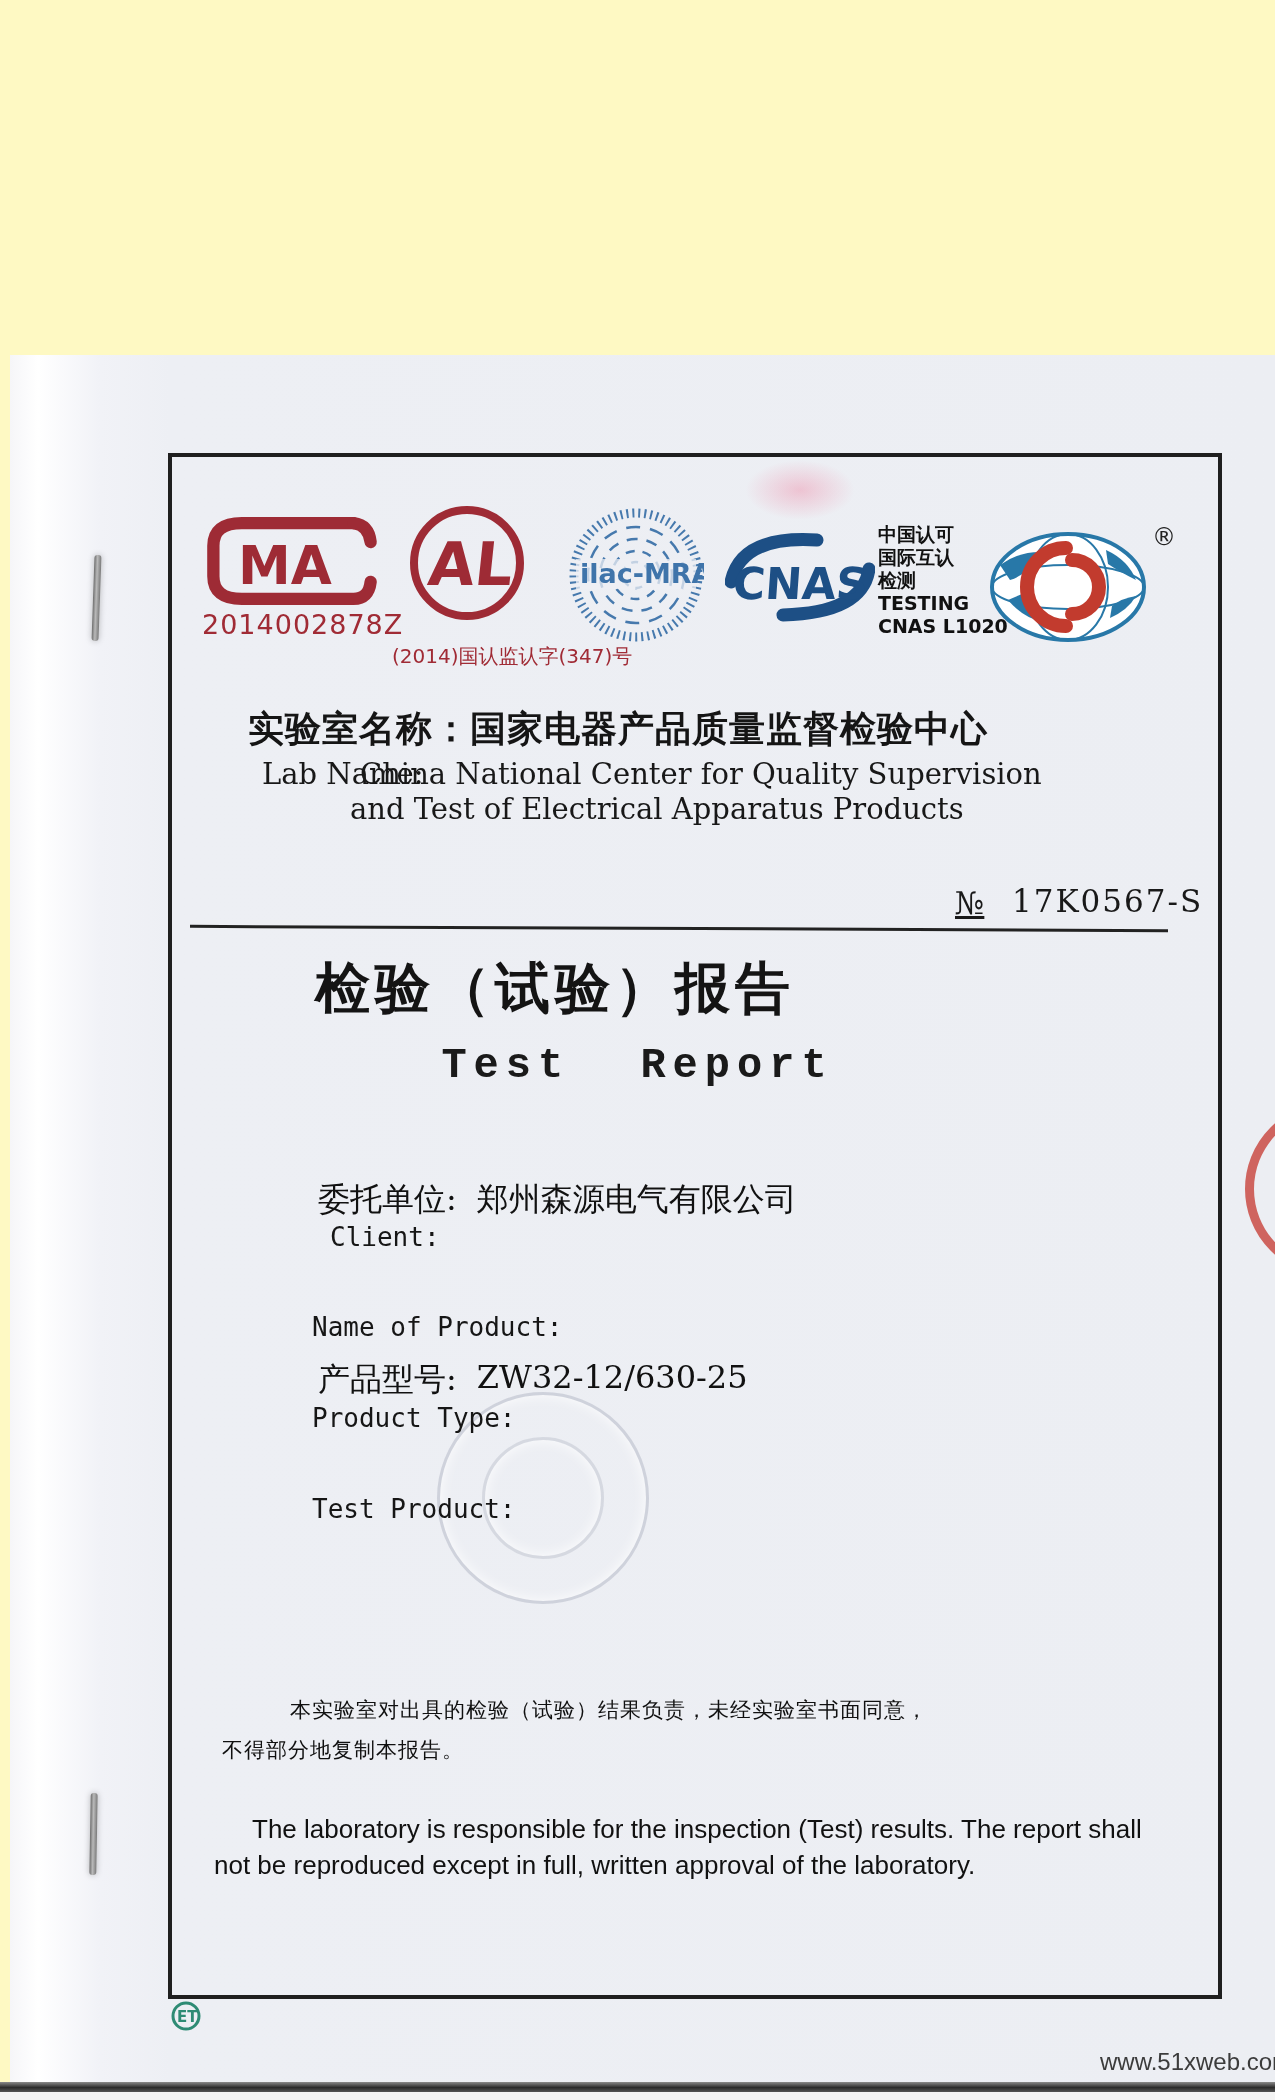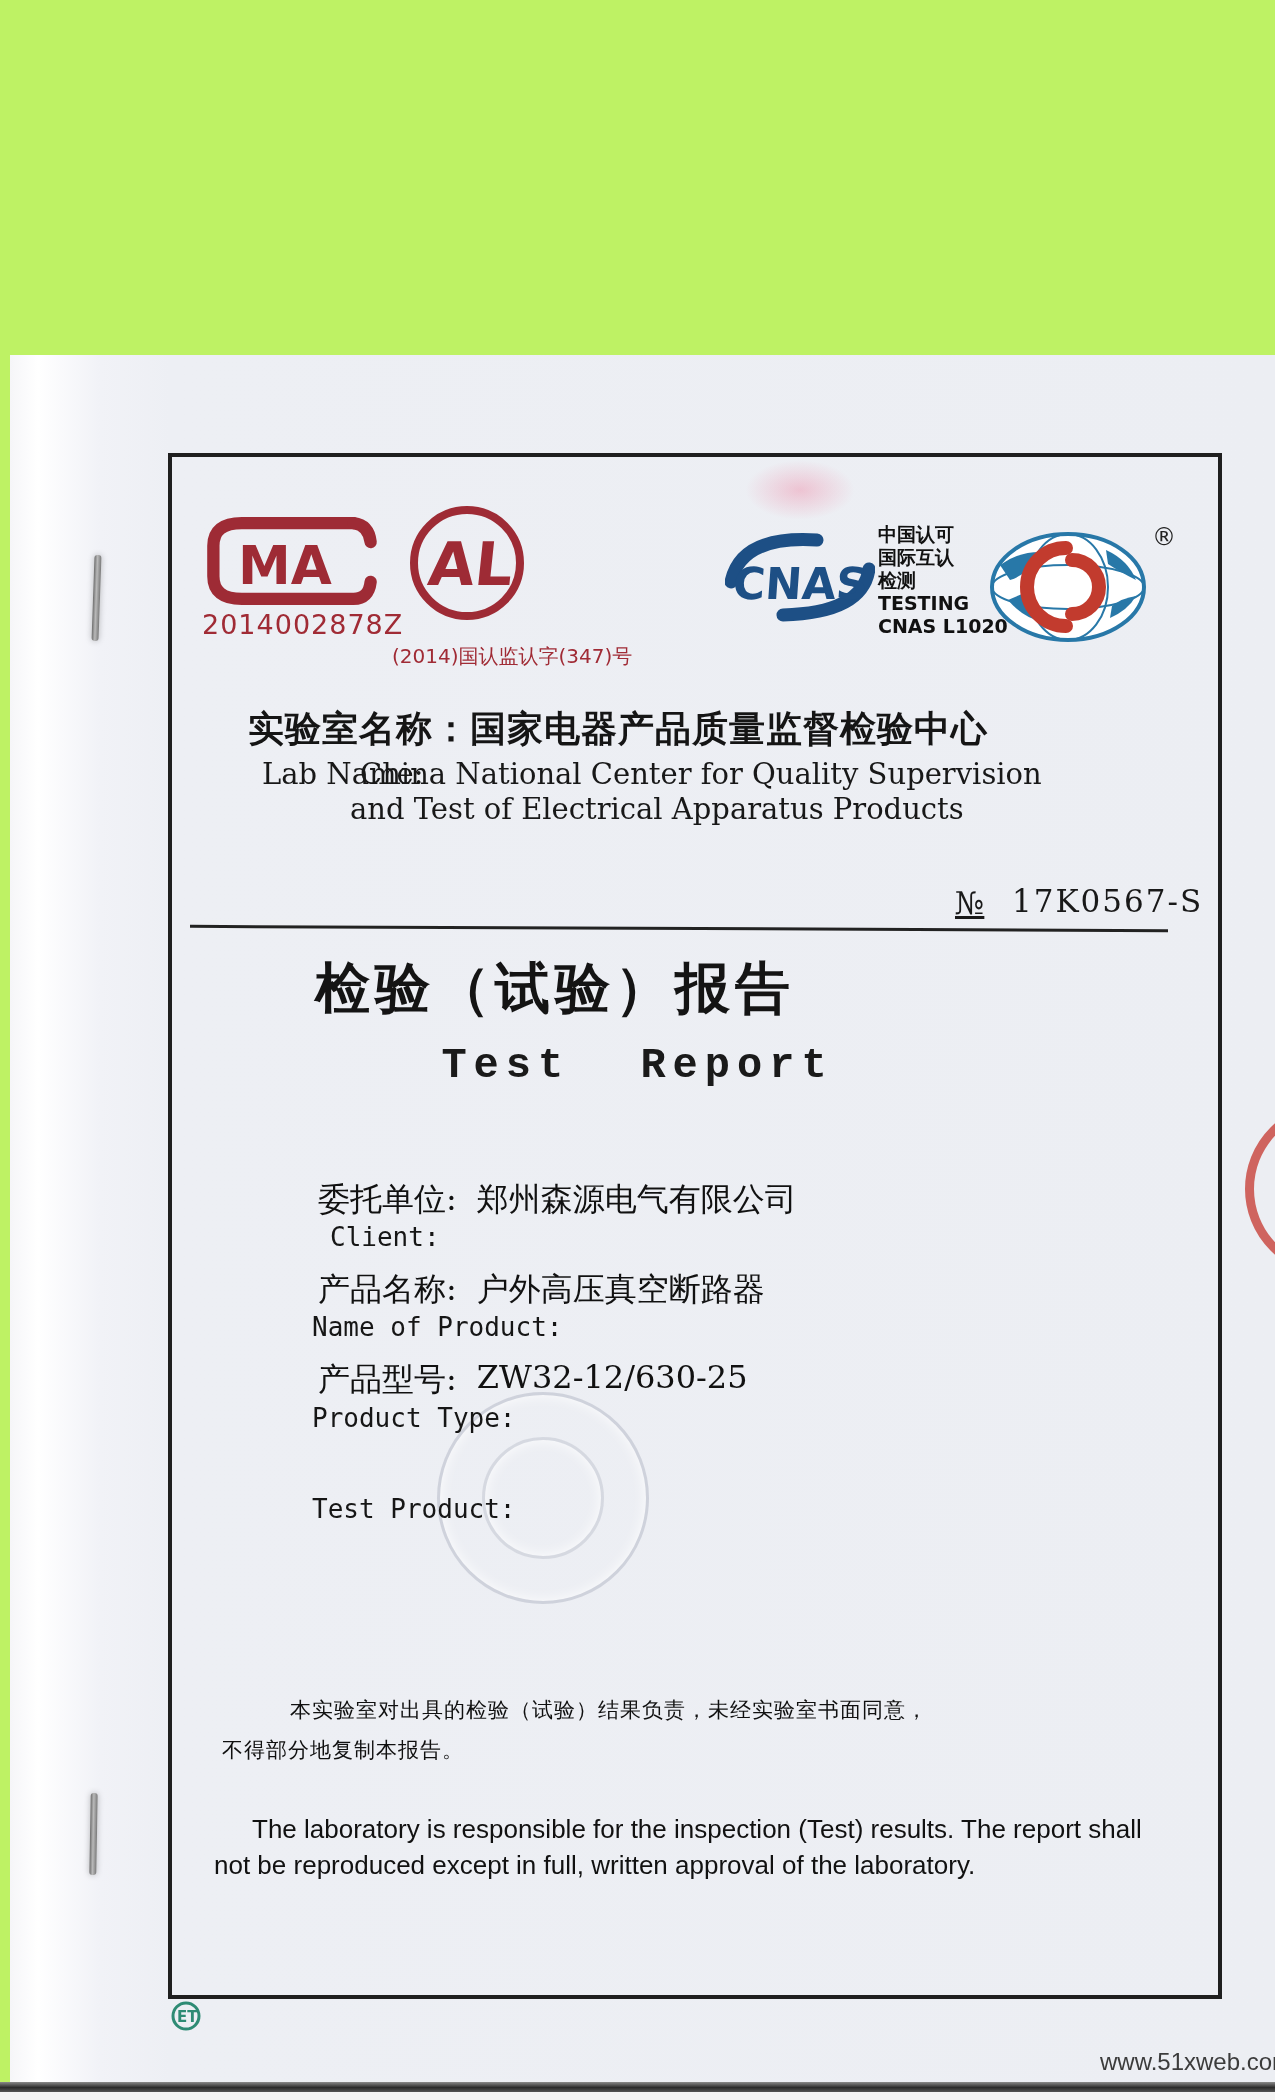--- a/index.html
+++ b/index.html
@@ -1,16 +1,16 @@
 <!DOCTYPE html>
 <html><head>
 <meta charset="utf-8">
 <style>
   html,body{margin:0;padding:0;background:#ffffff;}
-  #canvas{position:relative;width:1275px;height:2100px;background:#bef264;overflow:hidden;
+  #canvas{position:relative;width:1275px;height:2100px;background:#fef9c3;overflow:hidden;
           font-family:"DejaVu Sans",sans-serif;color:#1c1c1c;}
   .abs{position:absolute;}
   
   #paper{left:10px;top:355px;width:1265px;height:1728px;
          background:linear-gradient(90deg,#f6f6f8 0px,#ffffff 28px,#f1f2f7 90px,#edeff4 160px,#eceef3 100%);
          overflow:hidden;}
   #frame{position:absolute;left:158px;top:98px;width:1046px;height:1538px;border:4px solid #1f1f1f;}
   .staple{position:absolute;width:7px;border-radius:3px;
           background:linear-gradient(90deg,#6d6d6d,#b9b9b9 45%,#7a7a7a);
           box-shadow:0 0 6px rgba(0,0,0,0.25);}
@@ -69,20 +69,33 @@
     <div class="abs logo-caption" style="left:192px;top:254px;font-size:27px;letter-spacing:1px;">2014002878Z</div>
 
     <div class="abs" style="left:395px;top:148px;">
       <svg width="125" height="125" viewBox="0 0 125 125">
         <circle cx="62" cy="60" r="53" fill="none" stroke="#9e2b35" stroke-width="8"></circle>
         <text x="30" y="82" font-size="60" font-weight="bold" fill="#9e2b35" transform="skewX(-6)" font-family="DejaVu Sans, sans-serif">AL</text>
       </svg>
     </div>
     <div class="abs logo-caption" style="left:382px;top:288px;font-size:20px;">(2014)国认监认字(347)号</div>
 
+    <div class="abs" style="left:558px;top:152px;">
+      <svg width="136" height="136" viewBox="0 0 136 136">
+        <g stroke="#4679ad" fill="none">
+          <circle cx="68" cy="68" r="62" stroke-width="9" stroke-dasharray="2 4"></circle>
+          <circle cx="68" cy="68" r="48" stroke-width="2.5" stroke-dasharray="14 10"></circle>
+          <circle cx="68" cy="68" r="36" stroke-width="2.5" stroke-dasharray="11 9"></circle>
+          <circle cx="68" cy="68" r="24" stroke-width="2.5" stroke-dasharray="9 8"></circle>
+          <circle cx="68" cy="68" r="13" stroke-width="2.5" stroke-dasharray="7 7"></circle>
+        </g>
+        <rect x="8" y="52" width="120" height="30" fill="#edeff4" opacity="0.75"></rect>
+        <text x="12" y="76" font-size="27" font-weight="bold" fill="#3f74aa" font-family="DejaVu Sans, sans-serif">ilac-MRA</text>
+      </svg>
+    </div>
 
     <div class="abs" style="left:715px;top:172px;">
       <svg width="150" height="100" viewBox="0 0 150 100">
         <path d="M6,55 Q16,8 92,13" fill="none" stroke="#1d4f85" stroke-width="13" stroke-linecap="round"></path>
         <path d="M58,88 Q138,86 144,42" fill="none" stroke="#1d4f85" stroke-width="13" stroke-linecap="round"></path>
         <text x="12" y="72" font-size="44" font-weight="bold" fill="#1d4f85" transform="skewX(-4)" font-family="DejaVu Sans, sans-serif">CNAS</text>
       </svg>
     </div>
 
     <div class="abs accred" style="left:868px;top:168px;">
@@ -125,24 +138,20 @@
 
   <div class="abs title-zh" style="left:0;top:952px;">检验（试验）报告</div>
   <div class="abs title-en" style="left:0;top:1042px;font-family:Liberation Mono, monospace;">Test Report</div>
 
   <div class="abs f-zh" style="left:318px;top:1178px;">
     <span>委托单位:</span>
     <span>郑州森源电气有限公司</span>
   </div>
   <div class="abs f-en" style="left:330px;top:1222px;">Client:</div>
 
-  <div class="abs f-zh" style="left:318px;top:1268px;">
-    <span>产品名称:</span>
-    <span>户外高压真空断路器</span>
-  </div>
   <div class="abs f-en" style="left:312px;top:1312px;">Name of Product:</div>
 
   <div class="abs f-zh" style="left:318px;top:1358px;">
     <span>产品型号:</span>
     <span>ZW32-12/630-25</span>
   </div>
   <div class="abs f-en" style="left:312px;top:1403px;">Product Type:</div>
 
   <div class="abs f-en" style="left:312px;top:1494px;">Test Product:</div>
 

